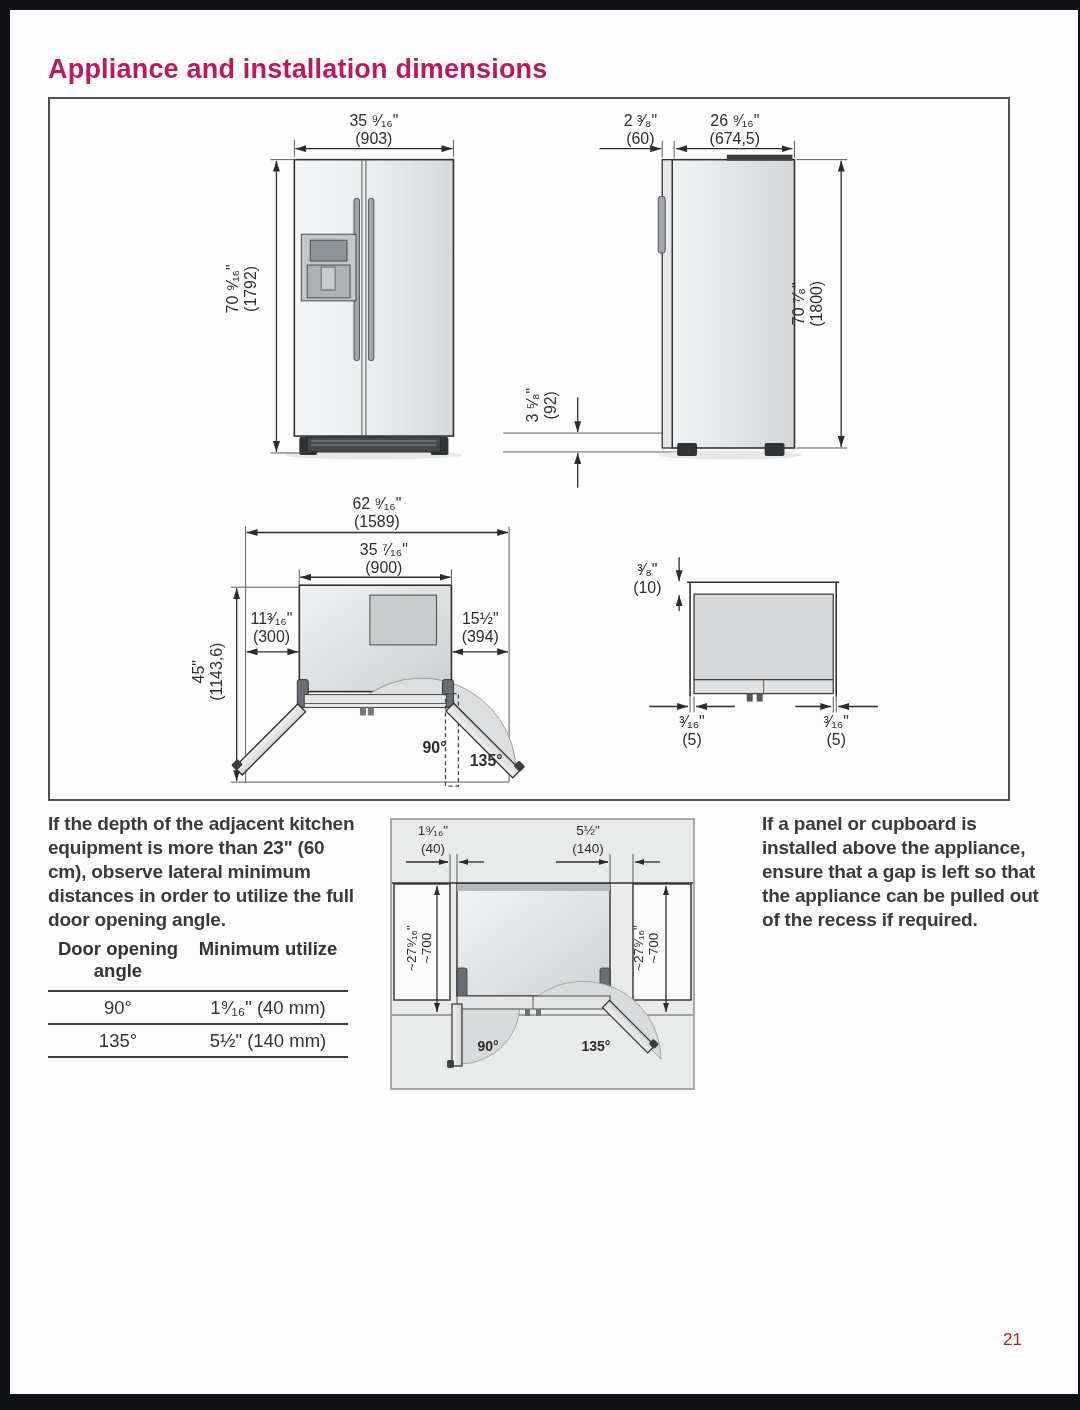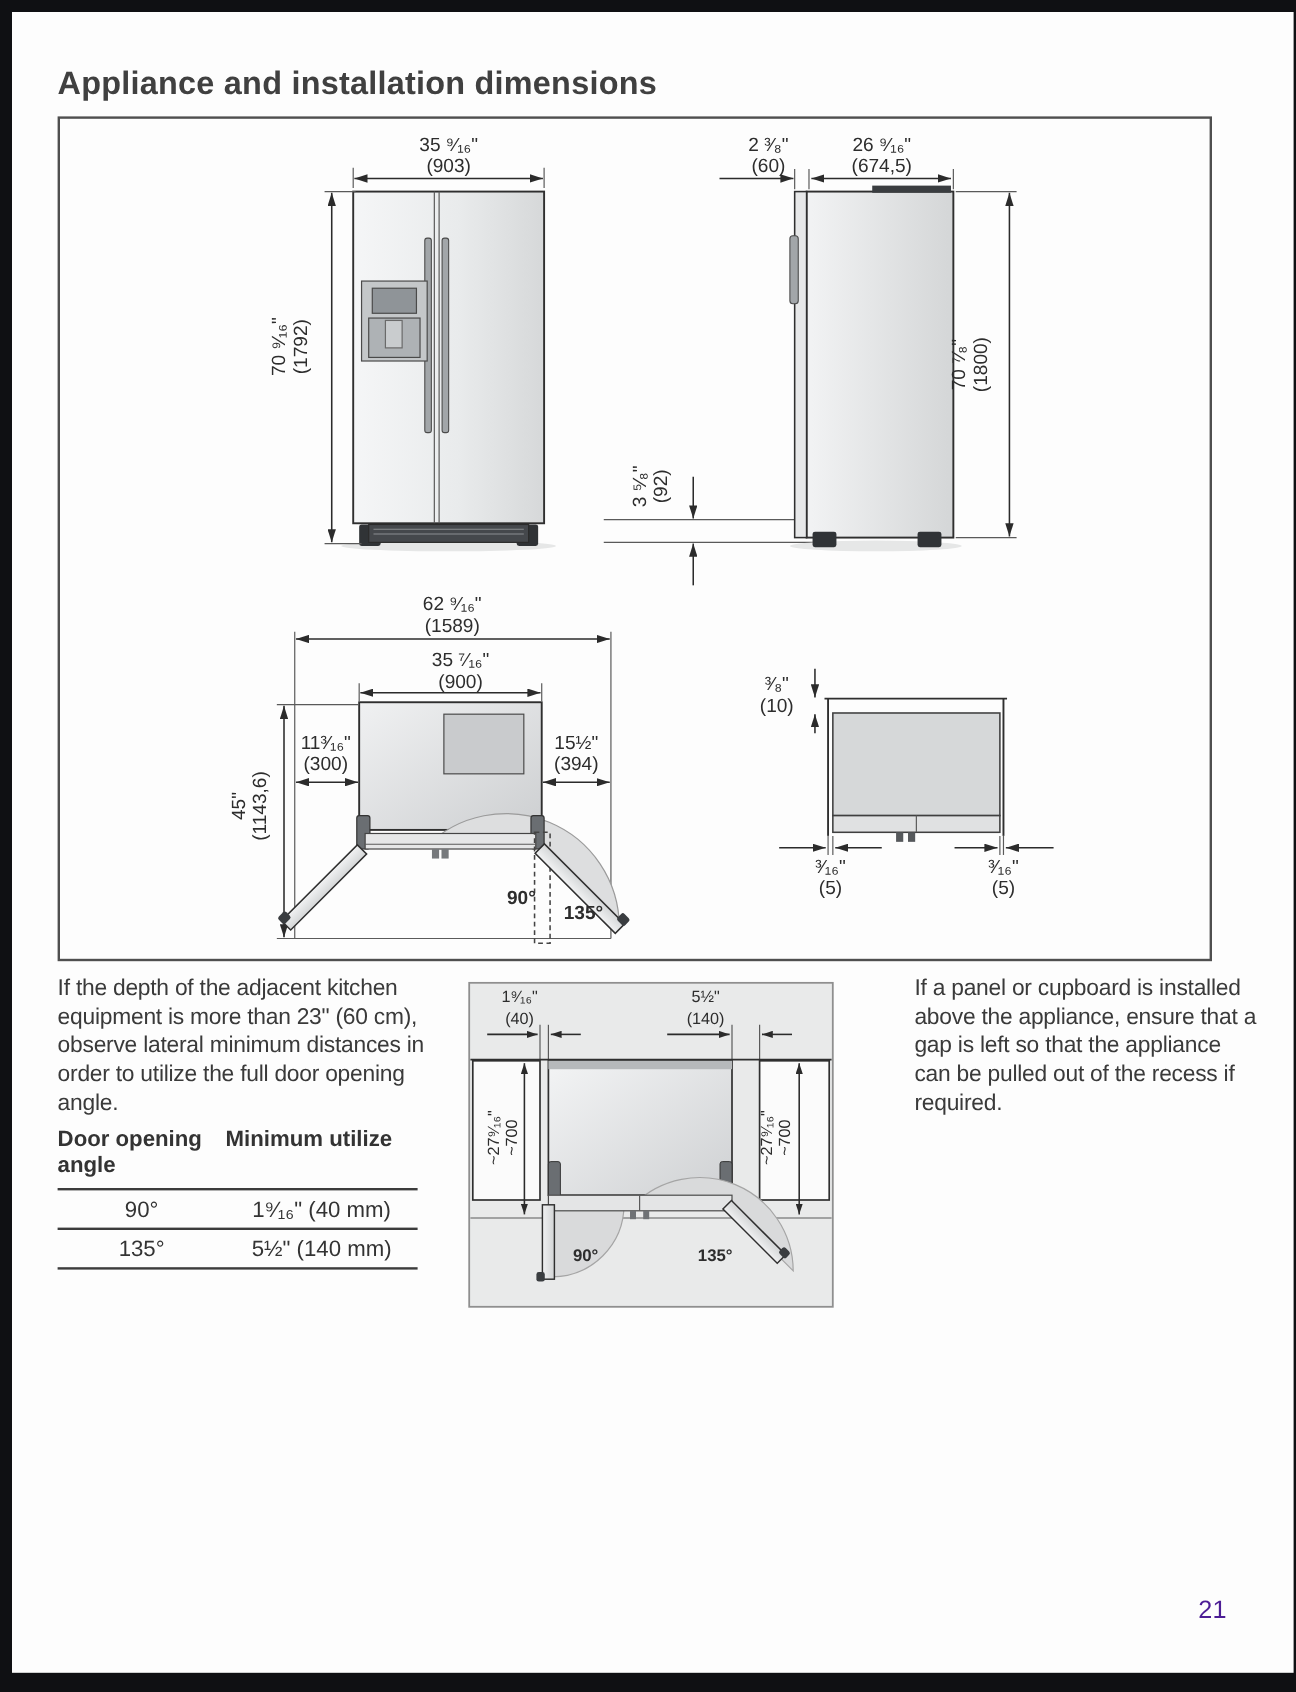--- a/index.html
+++ b/index.html
@@ -8,48 +8,48 @@
     background:#0f1013;
     font-family:"Liberation Sans", sans-serif;
     -webkit-font-smoothing:antialiased;
   }
   .sheet{
     position:absolute;left:10px;top:10px;width:1068px;height:1384px;
     background:#fdfdfd;overflow:hidden;
   }
   .page-title{
     position:absolute;left:38px;top:44px;
-    font-size:27px;font-weight:bold;color:#404040;letter-spacing:0.2px;
+    font-size:27px;font-weight:bold;color:#be185d;letter-spacing:0.2px;
   }
   .diagram-box{
     position:absolute;left:38px;top:87px;width:958px;height:700px;
     border:2px solid #4f4f4f;background:#fdfdfd;
   }
   .diagram-box svg{display:block;}
   .note{
-    position:absolute;font-size:19px;line-height:24px;color:#3a3a3a;letter-spacing:-0.2px;
+    position:absolute;font-size:19px;line-height:24px;color:#3a3a3a;letter-spacing:-0.2px;font-weight:bold;
   }
   .note-left{left:38px;top:802px;width:314px;}
   .note-right{left:712px;top:802px;width:286px;margin-left:40px;}
   .spec-table{
     position:absolute;left:38px;top:928px;width:300px;
     font-size:18.5px;color:#333;
   }
-  .t-head{display:flex;font-weight:bold;text-align:left;line-height:22px;padding-bottom:8px;border-bottom:2px solid #3c3c3c;}
+  .t-head{display:flex;font-weight:bold;text-align:center;line-height:22px;padding-bottom:8px;border-bottom:2px solid #3c3c3c;}
   .t-head .c1{width:140px;}
   .t-head .c2{width:160px;}
   .t-row{display:flex;text-align:center;height:31px;line-height:31px;border-bottom:2px solid #3c3c3c;}
   .t-row .c1{width:140px;}
   .t-row .c2{width:160px;}
   .clearance-box{
     position:absolute;left:380px;top:808px;width:305px;height:272px;
   }
   .page-number{
     position:absolute;left:972px;top:1320px;width:40px;text-align:right;
-    font-size:21px;color:#4c1d95;
+    font-size:17px;color:#b91c1c;
   }
   text{font-family:"Liberation Sans", sans-serif;}
   .dim{font-size:16px;fill:#2d2d2d;}
   .ang{font-size:16px;font-weight:bold;fill:#2d2d2d;}
   .dim2{font-size:13.5px;fill:#2d2d2d;}
   .ang2{font-size:14px;font-weight:bold;fill:#2d2d2d;}
   .ln{stroke:#2b2b2b;stroke-width:1.3;fill:none;}
   .thin{stroke:#5a5a5a;stroke-width:1;fill:none;}
   .edge{stroke:#2f2f2f;stroke-width:1.6;fill:none;}
 </style>

